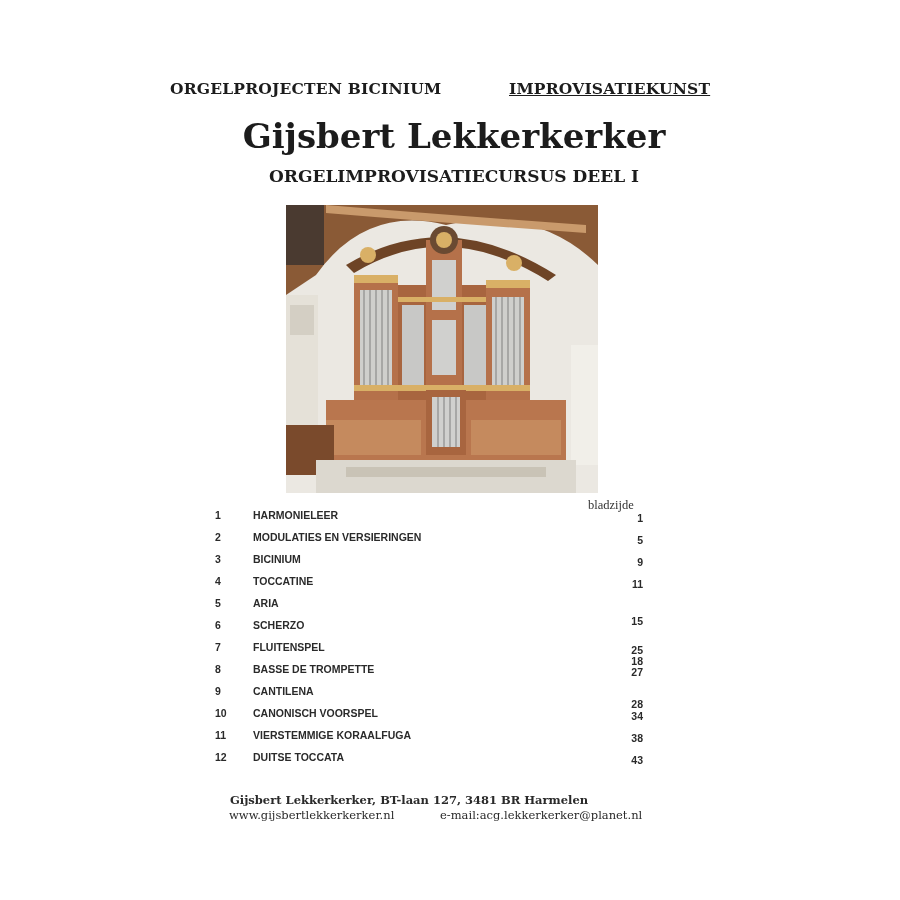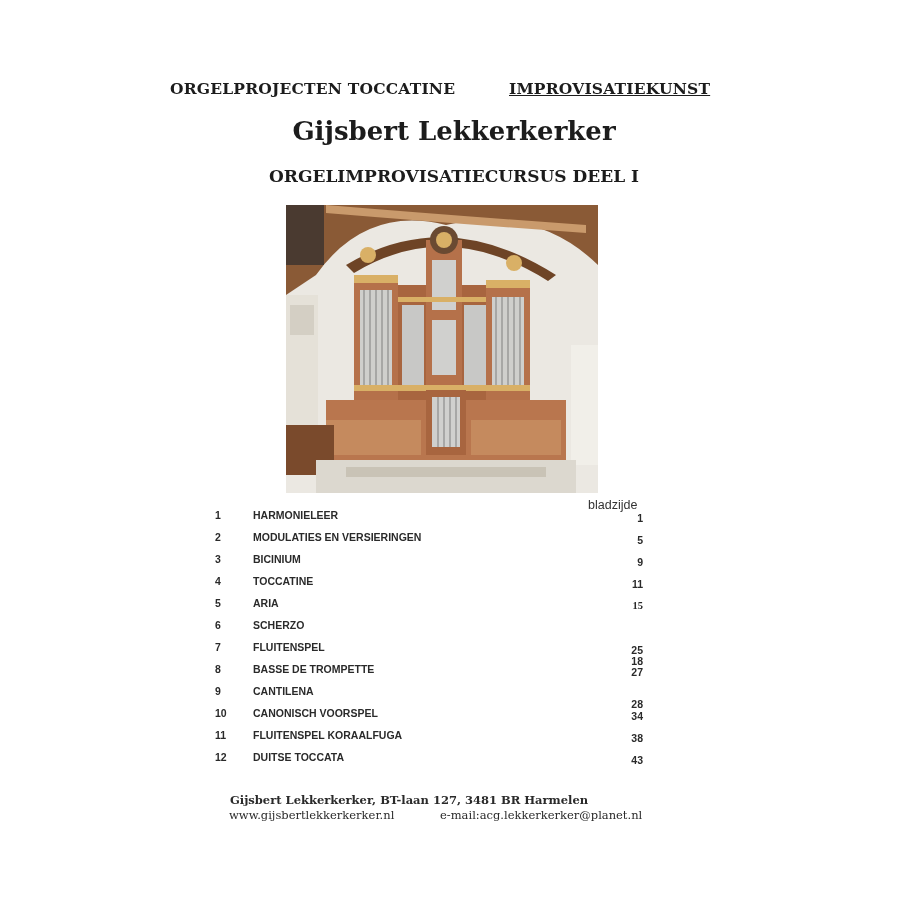--- a/index.html
+++ b/index.html
@@ -9,48 +9,48 @@
     }
     .abs { position: absolute; }
     .hdr {
       font-family: "DejaVu Serif", serif; font-weight: bold; font-size: 15.5px; letter-spacing: 0.2px;
       color: #1c1c1c; white-space: nowrap;
     }
     #hdr-left { left: 170px; top: 79px; }
     #hdr-right { left: 509px; top: 79px; text-decoration: underline; }
     #author {
       left: 0; width: 900px; top: 116px; text-align: center;
-      font-family: "DejaVu Serif", serif; font-weight: bold; font-size: 26px; color: #1c1c1c;
+      font-family: "DejaVu Serif", serif; font-weight: bold; font-size: 34px; color: #1c1c1c;
       padding-left: 8px; box-sizing: border-box;
     }
     #course {
       left: 0; width: 900px; top: 166px; text-align: center;
       font-family: "DejaVu Serif", serif; font-weight: bold; font-size: 17px; color: #1c1c1c;
       padding-left: 8px; box-sizing: border-box;
     }
     #photo { left: 286px; top: 205px; width: 312px; height: 288px; overflow: hidden; background: #e9e5de; }
     #bladzijde {
-      left: 588px; top: 498px; font-family: Liberation Sans, sans-serif; font-size: 12.5px; color: #333;
+      left: 588px; top: 498px; font-family: Liberation Serif, serif; font-size: 12.5px; color: #333;
     }
     .toc-row { position: absolute; left: 0; width: 900px; height: 18px;
       font-family: "Liberation Sans", sans-serif; font-weight: bold; font-size: 10.5px; color: #2a2a2a; }
     .toc-num { position: absolute; left: 215px; }
     .toc-title { position: absolute; left: 253px; }
     .toc-page { position: absolute; right: 257px; text-align: right; }
     .footer {
       font-family: "DejaVu Serif", serif; font-size: 11.5px; color: #2a2a2a; white-space: nowrap;
     }
     #footer-line1 { left: 230px; top: 793px; font-weight: bold; }
     #footer-web { left: 229px; top: 808px; }
     #footer-email { left: 440px; top: 808px; }
   </style>
 </head>
 <body>
 
-<div id="hdr-left" class="abs hdr">ORGELPROJECTEN TOCCATINE</div>
+<div id="hdr-left" class="abs hdr">ORGELPROJECTEN BICINIUM</div>
 <div id="hdr-right" class="abs hdr">IMPROVISATIEKUNST</div>
 <div id="author" class="abs">Gijsbert Lekkerkerker</div>
 <div id="course" class="abs">ORGELIMPROVISATIECURSUS DEEL I</div>
 
 <div id="photo" class="abs">
   <svg width="312" height="288" viewBox="0 0 312 288" xmlns="http://www.w3.org/2000/svg">
 
     <rect x="0" y="0" width="312" height="288" fill="#ebe8e2"></rect>
 
     <path d="M0 0 H312 V60 Q250 0 160 20 Q80 0 30 70 L0 90 Z" fill="#8a5a36"></path>
@@ -142,21 +142,21 @@
     <span class="toc-page" style="top:3px;">9</span>
   </div>
   <div class="toc-row" style="top:575px;">
     <span class="toc-num">4</span>
     <span class="toc-title">TOCCATINE</span>
     <span class="toc-page" style="top:3px;">11</span>
   </div>
   <div class="toc-row" style="top:597px;">
     <span class="toc-num">5</span>
     <span class="toc-title">ARIA</span>
-    <span class="toc-page" style="top:3px;font-family:Liberation Serif, serif;">15</span>
+    <span class="toc-page" style="top:18px;">15</span>
   </div>
   <div class="toc-row" style="top:619px;">
     <span class="toc-num">6</span>
     <span class="toc-title">SCHERZO</span>
     <span class="toc-page" style="top:16px;margin-top:20px;">18</span>
   </div>
   <div class="toc-row" style="top:641px;">
     <span class="toc-num">7</span>
     <span class="toc-title">FLUITENSPEL</span>
     <span class="toc-page" style="top:3px;">25</span>
@@ -171,21 +171,21 @@
     <span class="toc-title">CANTILENA</span>
     <span class="toc-page" style="top:13px;">28</span>
   </div>
   <div class="toc-row" style="top:707px;">
     <span class="toc-num">10</span>
     <span class="toc-title">CANONISCH VOORSPEL</span>
     <span class="toc-page" style="top:3px;margin-left:26px;">34</span>
   </div>
   <div class="toc-row" style="top:729px;">
     <span class="toc-num">11</span>
-    <span class="toc-title">FLUITENSPEL KORAALFUGA</span>
+    <span class="toc-title">VIERSTEMMIGE KORAALFUGA</span>
     <span class="toc-page" style="top:3px;">38</span>
   </div>
   <div class="toc-row" style="top:751px;">
     <span class="toc-num">12</span>
     <span class="toc-title">DUITSE TOCCATA</span>
     <span class="toc-page" style="top:3px;">43</span>
   </div>
 </div>
 
 <div id="footer-line1" class="abs footer">Gijsbert Lekkerkerker,  BT-laan 127, 3481 BR Harmelen</div>

